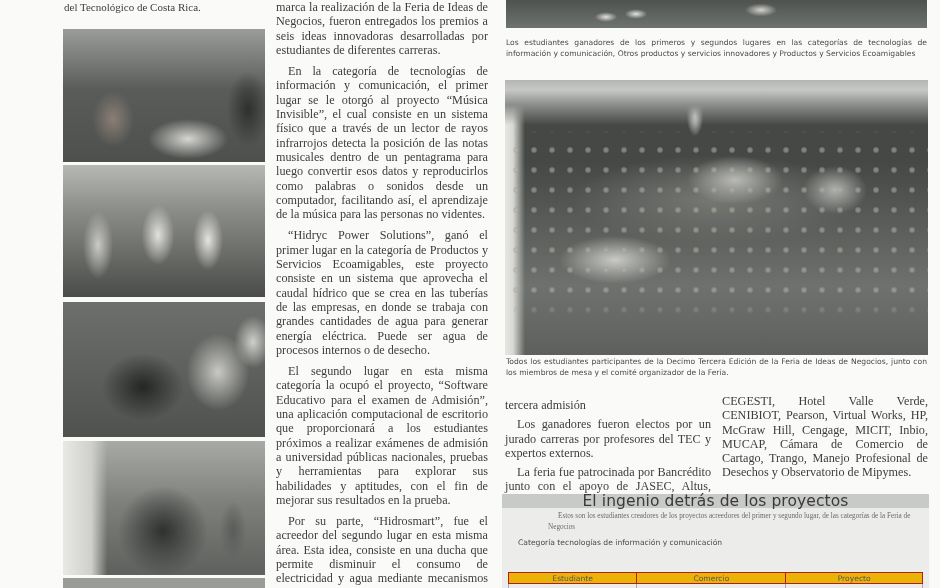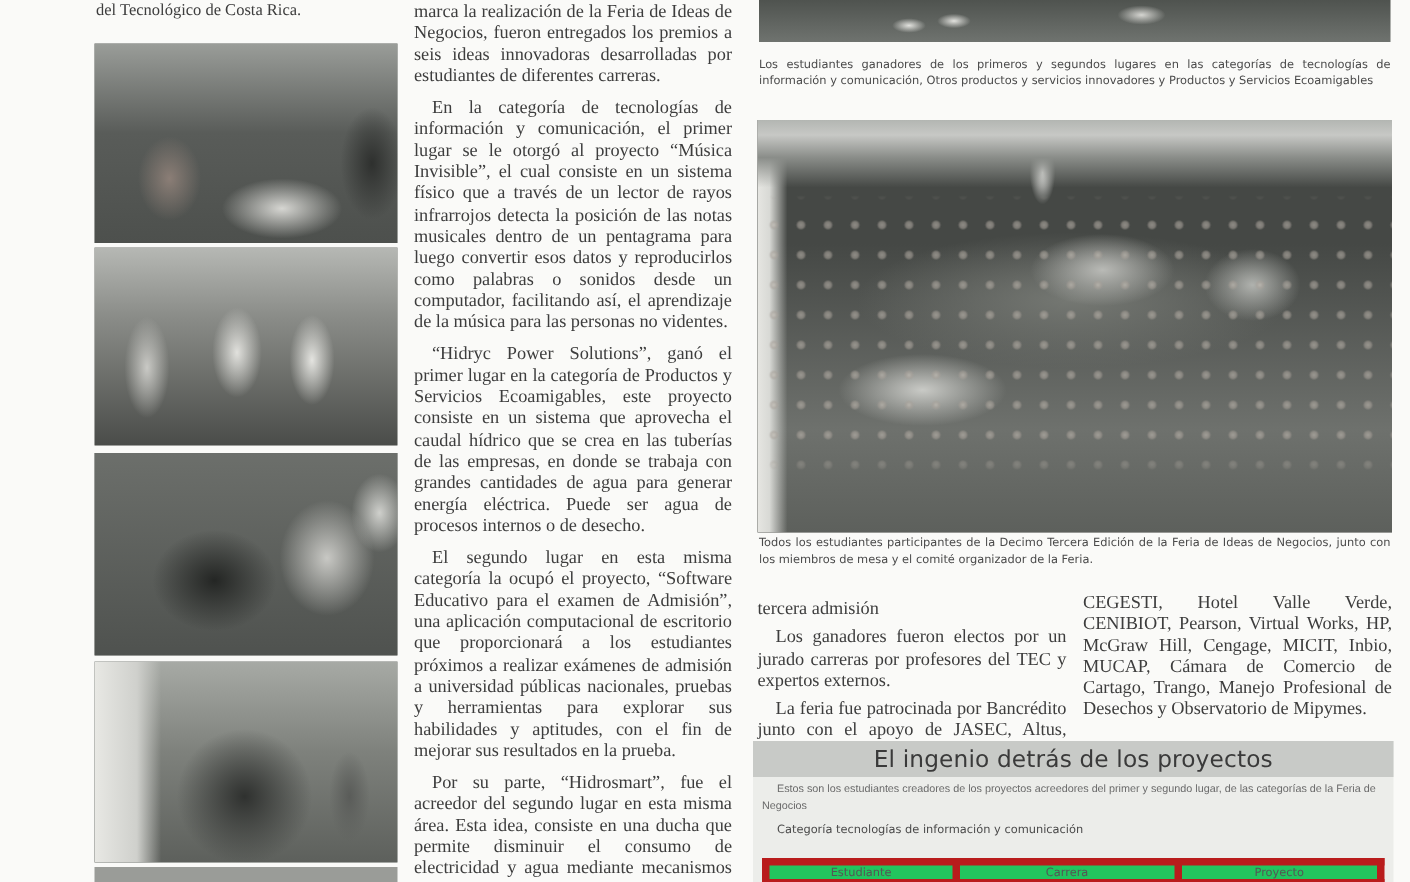--- a/index.html
+++ b/index.html
@@ -75,26 +75,26 @@
       mask: linear-gradient(180deg, transparent 0, transparent 50px, #000 60px, #000 220px, transparent 240px);
       opacity: 0.55; }
 
   .rcol { position: absolute; top: 398px; width: 206px; }
   #rcolA { left: 505px; }
   #rcolB { left: 722px; top: 394px; }
   .rcol.serif-text p { margin-bottom: 5px; }
 
   
   .box { position: absolute; left: 502px; top: 494px; width: 427px; height: 94px; background: #ecedea; }
-  .box-header { height: 24px; background: #c8cac7; display: flex; align-items: center; justify-content: center; }
+  .box-header { height: 14px; background: #c8cac7; display: flex; align-items: center; justify-content: center; }
   .box-title { font-family: "DejaVu Sans", sans-serif; font-size: 15.5px; color: #3a3a3a; letter-spacing: 0.1px; }
-  .box-intro { font-family: Liberation Sans, sans-serif; font-size: 7.2px; line-height: 10.5px; color: #6a6a6a; padding: 3px 6px 0 6px; text-indent: 10px; }
+  .box-intro { font-family: Liberation Serif, serif; font-size: 7.2px; line-height: 10.5px; color: #6a6a6a; padding: 3px 6px 0 6px; text-indent: 10px; margin-left: 40px; }
   .box-cat { font-family: "DejaVu Sans", sans-serif; font-size: 7.6px; color: #4a4a4a; padding: 6px 0 0 16px; }
   table.winners { position: absolute; left: 6px; top: 78px; width: 415px; border-collapse: collapse; font-family: "DejaVu Sans", sans-serif; font-size: 7.6px; color: #555; }
-  table.winners th { font-weight: normal; border: 5px solid #b91c1c; height: 11px; background: #22c55e; }
+  table.winners th { font-weight: normal; border: 1px solid #b91c1c; height: 11px; background: #eab308; }
   table.winners td { border: 1px solid #a8a9a6; height: 6px; }
 </style>
 </head>
 <body>
 
 <div class="lead serif-text">del Tecnológico de Costa Rica.</div>
 
 <div class="photo" id="ph1">
     <div class="shade"></div>
   </div>
@@ -139,21 +139,21 @@
 <div class="box">
   <div class="box-header">
     <span class="box-title">El ingenio detrás de los proyectos</span>
   </div>
   <div class="box-intro">Estos son los estudiantes creadores de los proyectos acreedores del primer y segundo lugar, de las categorías de la Feria de Negocios</div>
   <div class="box-cat">Categoría tecnologías de información y comunicación</div>
   <table class="winners">
     <thead>
       <tr>
         <th style="width:31%">Estudiante</th>
-        <th style="width:36%">Carrera</th>
+        <th style="width:36%">Comercio</th>
         <th style="width:33%">Proyecto</th>
       </tr>
     </thead>
     <tbody>
       <tr>
           <td></td>
           <td></td>
           <td></td>
         </tr>
     </tbody>

